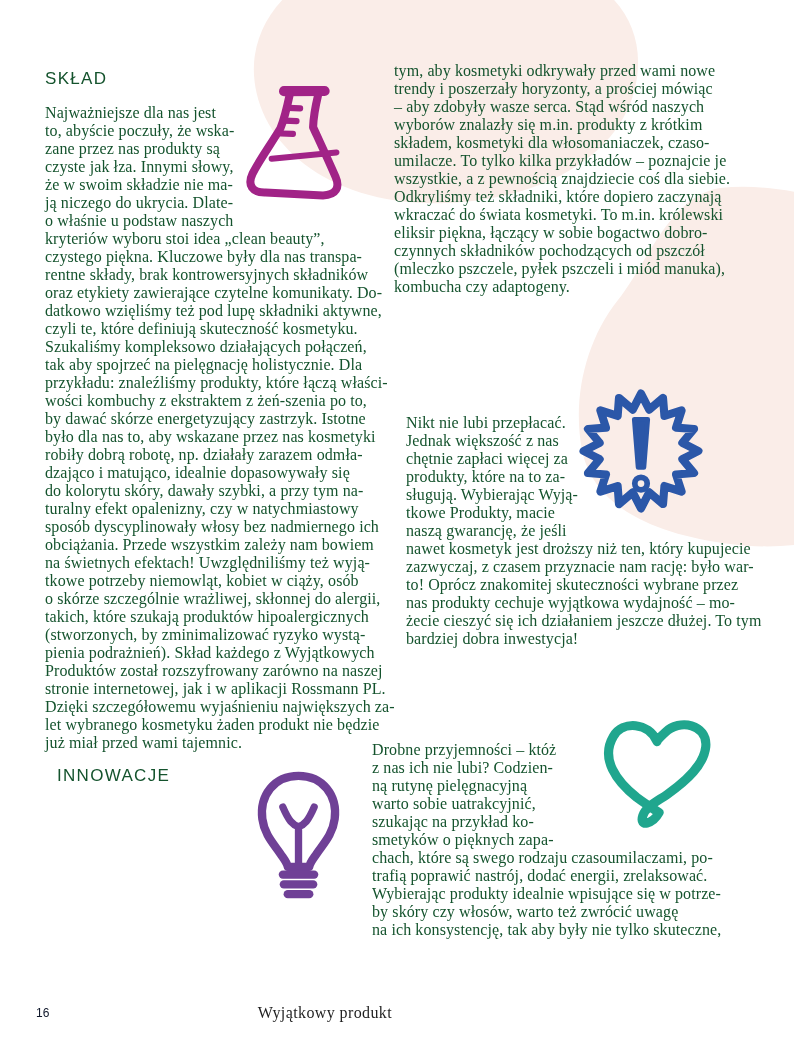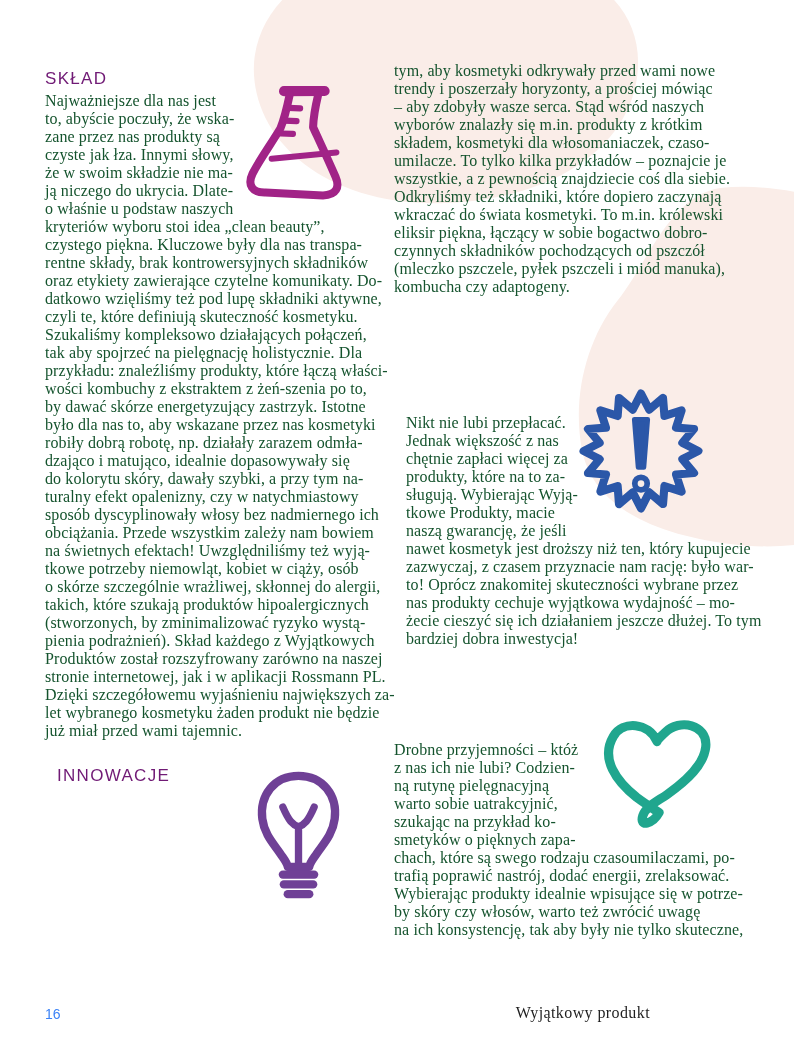--- a/index.html
+++ b/index.html
@@ -7,53 +7,53 @@
     position:relative; width:794px; height:1040px; margin:0 auto;
     background:#ffffff; overflow:hidden;
     font-family:"Liberation Serif", serif;
   }
   .blob { position:absolute; z-index:0; }
   .icon { position:absolute; z-index:2; }
   .heading {
     position:absolute; z-index:1;
     font-family:"Liberation Sans", sans-serif;
     font-weight:500; font-size:17px; line-height:25.5px;
-    letter-spacing:1.3px; color:#701a75; white-space:pre-line;
+    letter-spacing:1.3px; color:#14532d; white-space:pre-line;
   }
   .body-text {
     position:absolute; z-index:1;
     font-size:16px; line-height:18px; color:#14532d;
     white-space:pre-line; letter-spacing:0.1px;
   }
   .footer-pagenum {
-    position:absolute; left:45px; top:1006px; z-index:1;
+    position:absolute; left:36px; top:1006px; z-index:1;
     font-family:"Liberation Sans", sans-serif;
-    font-size:14px; color:#3b82f6;
+    font-size:12px; color:#0f172a;
   }
   .footer-title {
     position:absolute; left:0; top:1004px; width:650px; z-index:1;
-    text-align:right; font-size:16px; letter-spacing:0.4px; color:#1f1f1f;
+    text-align:center; font-size:16px; letter-spacing:0.4px; color:#1f1f1f;
   }
 </style>
 </head>
 <body>
 
 <div class="page">
 
   <svg class="blob" style="left:240px; top:-55px;" width="410" height="270" viewBox="0 0 410 270">
     <path d="M200,0 C80,0 10,60 14,130 C18,200 90,262 205,258 C320,254 396,196 398,120 C400,44 320,0 200,0 Z" fill="#FAEDE8"></path>
   </svg>
 
   <svg class="blob" style="left:570px; top:180px;" width="224" height="370" viewBox="0 0 224 370">
     <path d="M150,8 C210,2 290,20 305,60 L305,330 C290,360 220,372 160,364 C90,355 24,330 12,270 C2,218 16,160 48,120 C78,82 100,16 150,8 Z" fill="#FAEDE8"></path>
   </svg>
 
   <div class="heading" style="left:45px; top:66px;">SKŁAD</div>
 
-  <div class="body-text" style="left:45px; top:92px; width:352px;">Najważniejsze dla nas jest
+  <div class="body-text" style="left:45px; top:104px; width:352px;">Najważniejsze dla nas jest
 to, abyście poczuły, że wska-
 zane przez nas produkty są
 czyste jak łza. Innymi słowy,
 że w swoim składzie nie ma-
 ją niczego do ukrycia. Dlate-
 o właśnie u podstaw naszych
 kryteriów wyboru stoi idea „clean beauty”,
 czystego piękna. Kluczowe były dla nas transpa-
 rentne składy, brak kontrowersyjnych składników
 oraz etykiety zawierające czytelne komunikaty. Do-
@@ -109,21 +109,21 @@
 tkowe Produkty, macie
 naszą gwarancję, że jeśli
 nawet kosmetyk jest droższy niż ten, który kupujecie
 zazwyczaj, z czasem przyznacie nam rację: było war-
 to! Oprócz znakomitej skuteczności wybrane przez
 nas produkty cechuje wyjątkowa wydajność – mo-
 żecie cieszyć się ich działaniem jeszcze dłużej. To tym
 bardziej dobra inwestycja!</div>
 
 
-  <div class="body-text" style="left:394px; top:741px; width:362px;">Drobne przyjemności – któż
+  <div class="body-text" style="left:372px; top:741px; width:362px;">Drobne przyjemności – któż
 z nas ich nie lubi? Codzien-
 ną rutynę pielęgnacyjną
 warto sobie uatrakcyjnić,
 szukając na przykład ko-
 smetyków o pięknych zapa-
 chach, które są swego rodzaju czasoumilaczami, po-
 trafią poprawić nastrój, dodać energii, zrelaksować.
 Wybierając produkty idealnie wpisujące się w potrze-
 by skóry czy włosów, warto też zwrócić uwagę
 na ich konsystencję, tak aby były nie tylko skuteczne,</div>

